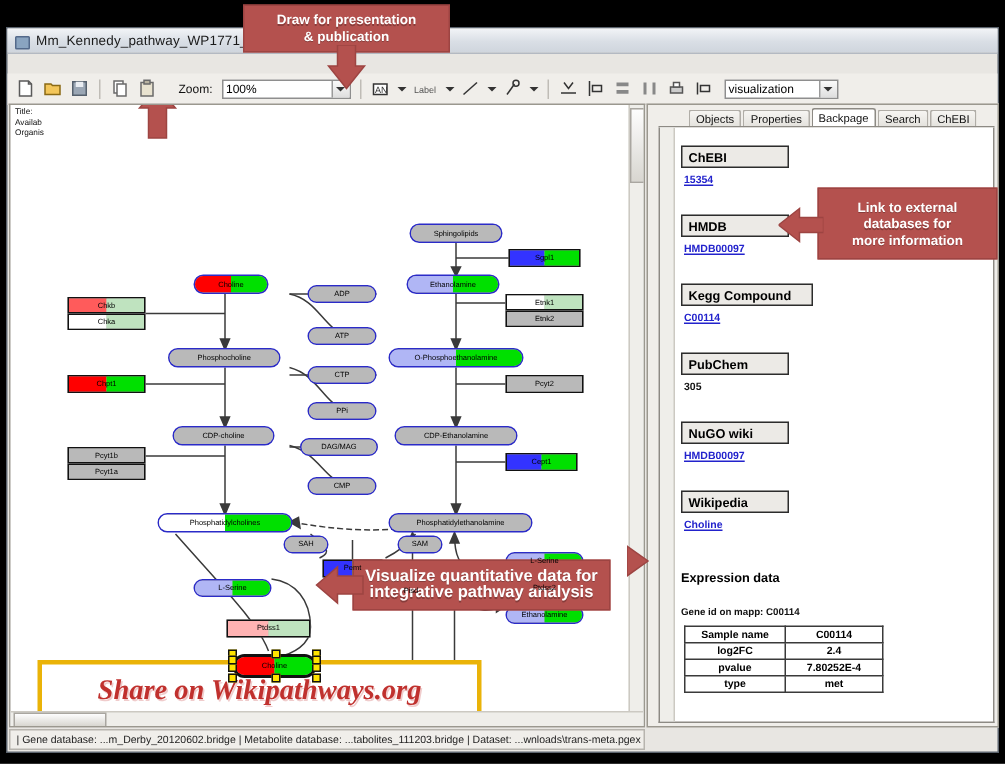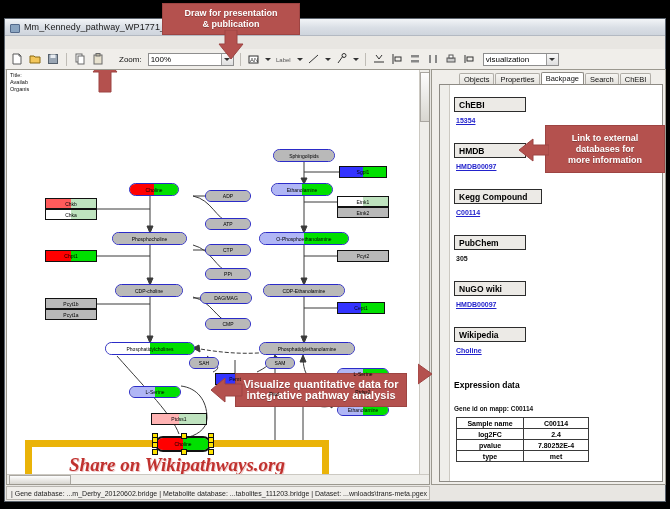--- a/index.html
+++ b/index.html
@@ -52,21 +52,21 @@
 
   .handle{position:absolute;width:4px;height:4px;background:#ffe400;border:1px solid #111;}
 
   
   .callout{position:absolute;background:#b4514e;color:#fff;font-weight:bold;
      text-align:center;display:flex;align-items:center;justify-content:center;
      border:1px solid #9d4442;line-height:11px;padding:2px 6px;box-sizing:border-box;
      text-shadow:0 1px 0 rgba(0,0,0,.25);}
   .arrow{position:absolute;width:0;height:0;}
 
-  .share{position:absolute;left:22px;top:420px;width:290px;height:36px;border:7px solid #eab308;
+  .share{position:absolute;left:22px;top:420px;width:290px;height:36px;border:3px solid #eab308;
     background:#fff;display:flex;align-items:center;justify-content:center;}
   .share span{font-family:"Liberation Serif",serif;font-style:italic;font-weight:bold;
      font-size:19px;color:#c0312e;text-shadow:1px 1px 0 #f0cccc;}
 
   
   .side{position:absolute;left:426px;top:50px;width:235px;height:416px;background:#f0eeea;
     border:1px solid #9b988f;box-sizing:border-box;}
   .tabs{position:absolute;left:7px;top:3px;right:2px;height:12px;display:flex;align-items:flex-end;padding-left:20px;}
   .tab{font-size:7.5px;color:#111;padding:1px 4px;border:1px solid #b0ada7;border-bottom:none;
      background:linear-gradient(#f6f5f2,#e3e1dc);margin-right:1px;border-radius:2px 2px 0 0;}

